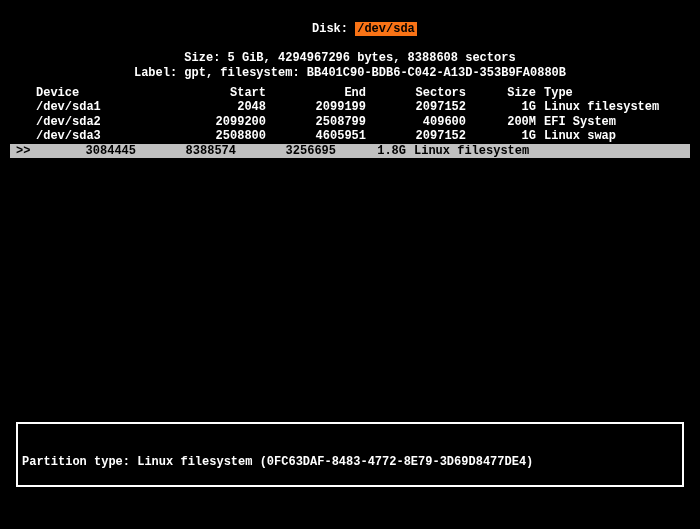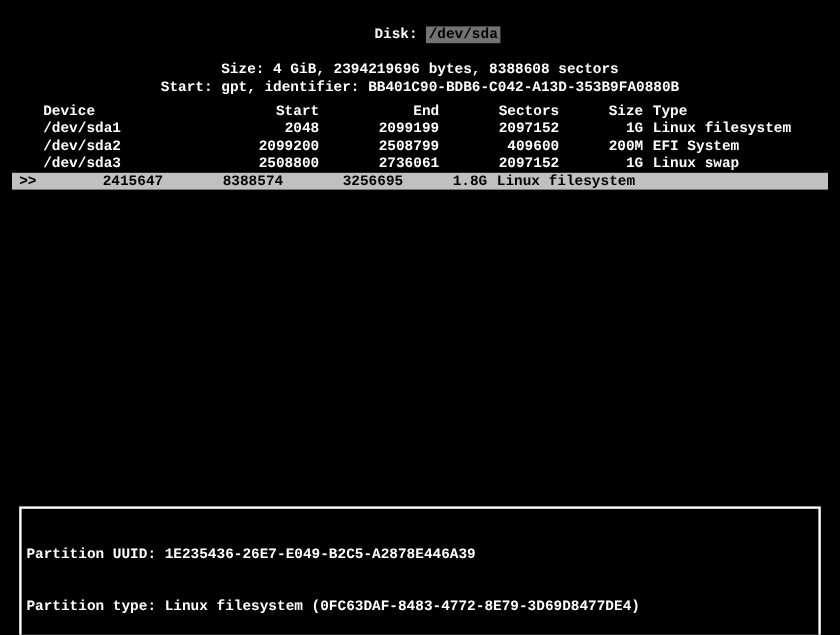--- a/index.html
+++ b/index.html
@@ -9,21 +9,21 @@
     color: #fff;
     font-family: "Courier New", monospace;
     font-size: 12px;
     font-weight: bold;
     line-height: 1.2;
     padding: 8px 10px;
   }
   .header { text-align: center; margin-bottom: 6px; }
   .header .line { white-space: pre; }
   .disk-label { display: inline; text-align: center; }
-  .disk-path { background: #737373; color: #000; padding: 0 2px; }
+  .disk-path { background: #f97316; color: #000; padding: 0 2px; }
   .table { margin-top: 4px; }
   .row { display: flex; white-space: pre; padding: 0 6px; justify-content: flex-end; }
   .row.selected { background: #c0c0c0; color: #000; }
   .cursor { width: 20px; display: inline-block; }
   .c-device { flex: 0 0 130px; }
   .c-start  { flex: 0 0 100px; text-align: right; }
   .c-end    { flex: 0 0 100px; text-align: right; }
   .c-sectors{ flex: 0 0 100px; text-align: right; }
   .c-size   { flex: 0 0 70px;  text-align: right; }
   .c-type   { flex: 1 1 auto; padding-left: 8px; }
@@ -36,40 +36,39 @@
     white-space: pre;
   }
 </style>
 </head>
 <body>
 
 <div class="header">
   <div class="line">
     <span class="disk-label">Disk: </span><span class="disk-path">/dev/sda</span>
   </div>
-  <div class="line">Size: 4 GiB, 2394219696 bytes, 8388608 sectors</div>
-  <div class="line">Start: gpt, identifier: BB401C90-BDB6-C042-A13D-353B9FA0880B</div>
+  <div class="line">Size: 5 GiB, 4294967296 bytes, 8388608 sectors</div>
+  <div class="line">Label: gpt, filesystem: BB401C90-BDB6-C042-A13D-353B9FA0880B</div>
 </div>
 
 <div class="table">
   <div class="row thead">
     <span class="cursor"></span>
     <span class="c-device">Device</span>
     <span class="c-start">Start</span>
     <span class="c-end">End</span>
     <span class="c-sectors">Sectors</span>
     <span class="c-size">Size</span>
     <span class="c-type">Type</span>
   </div>
   <div id="tbody">
       <div class="row"><span class="cursor">  </span><span class="c-device">/dev/sda1</span><span class="c-start">2048</span><span class="c-end">2099199</span><span class="c-sectors">2097152</span><span class="c-size">1G</span><span class="c-type">Linux filesystem</span></div>
       <div class="row"><span class="cursor">  </span><span class="c-device">/dev/sda2</span><span class="c-start">2099200</span><span class="c-end">2508799</span><span class="c-sectors">409600</span><span class="c-size">200M</span><span class="c-type">EFI System</span></div>
-      <div class="row"><span class="cursor">  </span><span class="c-device">/dev/sda3</span><span class="c-start">2508800</span><span class="c-end">2736061</span><span class="c-sectors">2097152</span><span class="c-size">1G</span><span class="c-type">Linux swap</span></div>
-      <div class="row selected"><span class="cursor">&gt;&gt;</span><span class="c-start">2415647</span><span class="c-end">8388574</span><span class="c-sectors">3256695</span><span class="c-size">1.8G</span><span class="c-type">Linux filesystem</span></div>
+      <div class="row"><span class="cursor">  </span><span class="c-device">/dev/sda3</span><span class="c-start">2508800</span><span class="c-end">4605951</span><span class="c-sectors">2097152</span><span class="c-size">1G</span><span class="c-type">Linux swap</span></div>
+      <div class="row selected"><span class="cursor">&gt;&gt;</span><span class="c-start">3084445</span><span class="c-end">8388574</span><span class="c-sectors">3256695</span><span class="c-size">1.8G</span><span class="c-type">Linux filesystem</span></div>
     </div>
 </div>
 
 <div class="spacer"></div>
 
 <div class="info-box">
-  <div>Partition UUID: 1E235436-26E7-E049-B2C5-A2878E446A39</div>
   <div>Partition type: Linux filesystem (0FC63DAF-8483-4772-8E79-3D69D8477DE4)</div>
 </div>
 
 </body></html>

